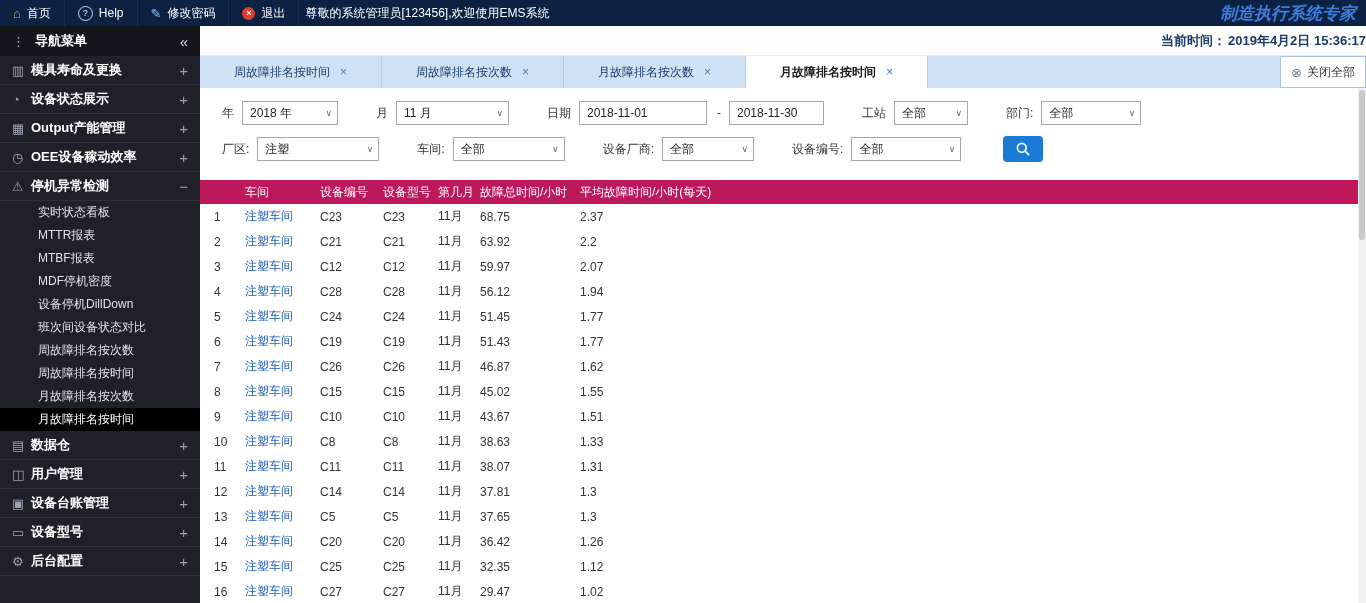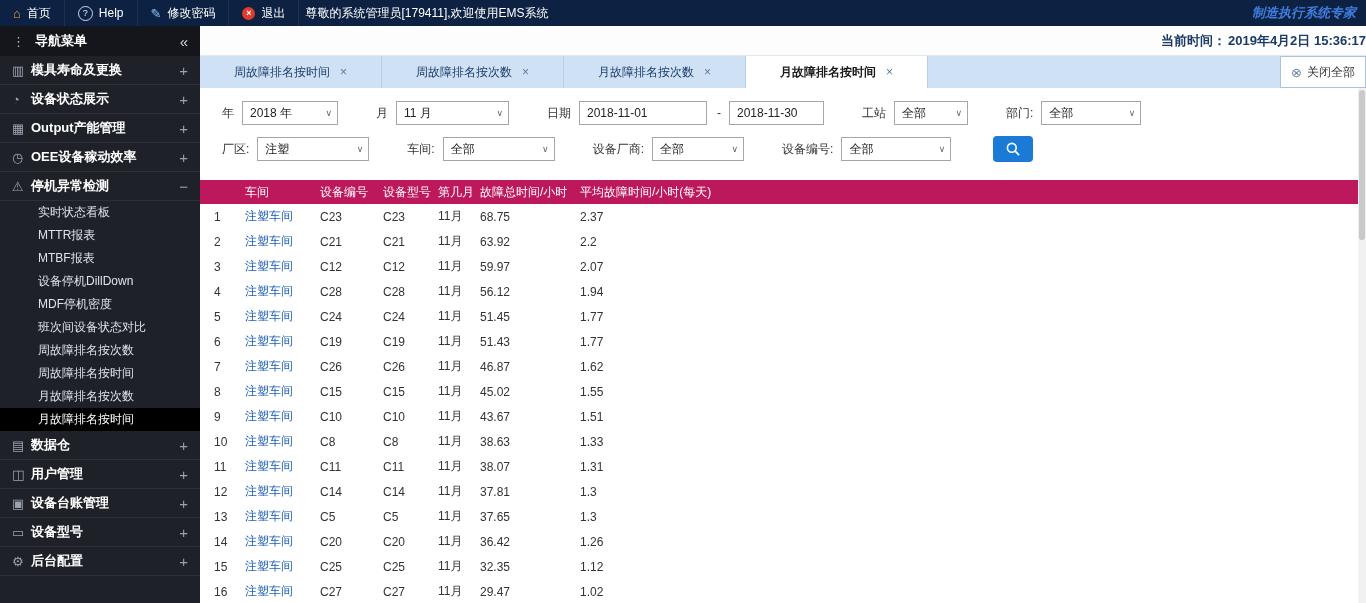--- a/index.html
+++ b/index.html
@@ -8,21 +8,21 @@
 
   
   .topbar{position:absolute;top:0;left:0;right:0;height:26px;background:#0d2143;display:flex;align-items:center;color:#fff;font-size:12px;z-index:5}
   .tb-item{display:flex;align-items:center;gap:6px;padding:0 13px;height:100%;cursor:pointer;border-right:1px solid rgba(255,255,255,.07)}
   .tb-ic{font-size:13px;line-height:1}
   .ic-home{color:#f0a23c}
   .ic-help{width:13px;height:13px;border:1px solid #cfd8ea;border-radius:50%;font-size:9px;display:flex;align-items:center;justify-content:center;color:#e8eefc}
   .ic-change-password{color:#8fc3ff}
   .ic-logout{width:13px;height:13px;background:#e03b2f;border-radius:50%;color:#fff;font-size:9px;display:flex;align-items:center;justify-content:center;font-weight:bold}
   .tb-welcome{margin-left:6px}
-  .tb-brand{margin-left:auto;margin-right:10px;font-style:italic;font-weight:bold;font-size:13px;color:#3f7ddd}
+  .tb-brand{margin-left:auto;margin-right:10px;font-style:italic;font-weight:bold;font-size:17px;color:#3f7ddd}
 
   
   .subbar{position:absolute;top:26px;left:0;right:0;height:30px;display:flex;z-index:4}
   .nav-head{width:200px;box-sizing:border-box;background:#15161b;color:#fff;display:flex;align-items:center;gap:10px;padding:0 12px;font-size:13px;font-weight:bold}
   .nav-dots{color:#aeb4c2;font-size:13px;font-weight:normal}
   .nav-collapse{margin-left:auto;color:#cfd4e0;font-size:15px;cursor:pointer;font-weight:normal}
   .timebar{flex:1;background:#fdfdfe;display:flex;align-items:center;justify-content:flex-end;font-size:13px;color:#1c3a66;border-bottom:1px solid #e3e9f2}
   .timebar .tlabel{font-weight:bold}
   .timebar .tvalue{font-weight:bold;margin-left:2px}
 
@@ -51,21 +51,21 @@
   .ctl{position:relative;height:24px;border:1px solid #a6a6a6;background:#fff;display:flex;align-items:center;padding:0 20px 0 7px;font-size:12px;color:#222;box-sizing:border-box;white-space:nowrap;cursor:pointer}
   .ctl.input{padding-right:7px;cursor:text}
   .ctl .chev{position:absolute;right:5px;top:50%;transform:translateY(-52%);font-size:9px;color:#666}
   .ff[data-field="year"] .ctl{width:96px}
   .ff[data-field="month"] .ctl{width:113px}
   .ff[data-field="date-start"] .ctl{width:128px}
   .ff[data-field="date-start"]{margin-right:10px}
   .ff[data-field="date-end"] .ctl{width:95px}
   .ff[data-field="station"] .ctl{width:74px}
   .ff[data-field="department"] .ctl{width:100px}
-  .ff[data-field="plant"] .ctl{width:112px}
+  .ff[data-field="plant"] .ctl{width:122px}
   .ff[data-field="workshop"] .ctl{width:112px}
   .ff[data-field="vendor"] .ctl{width:92px}
   .ff[data-field="device-no"] .ctl{width:110px}
   .search-btn{width:40px;height:26px;background:#1b7ad6;border-radius:4px;display:flex;align-items:center;justify-content:center;cursor:pointer;margin-left:4px}
 
   
   .tablewrap{margin-top:18px}
   .thead,.trow{display:grid;grid-template-columns:31px 75px 63px 55px 42px 100px 1fr;align-items:center;padding-left:14px;white-space:nowrap}
   .thead{height:24px;background:#be185d;color:#fff;font-size:12px}
   .trow{height:25px;font-size:12px;color:#333}
@@ -92,21 +92,21 @@
         </div>
         <div class="tb-item">
           <span class="tb-ic ic-change-password">✎</span>
           <span>修改密码</span>
         </div>
         <div class="tb-item">
           <span class="tb-ic ic-logout">×</span>
           <span>退出</span>
         </div>
       </div>
-    <span class="tb-welcome">尊敬的系统管理员[179411],欢迎使用EMS系统</span>
+    <span class="tb-welcome">尊敬的系统管理员[123456],欢迎使用EMS系统</span>
     <span class="tb-brand">制造执行系统专家</span>
   </div>
 
   <div class="subbar">
     <div class="nav-head">
       <span class="nav-dots">⋮</span>
       <span>导航菜单</span>
       <span class="nav-collapse">«</span>
     </div>
     <div class="timebar">
@@ -138,22 +138,22 @@
       </div>
       <div class="sb-group">
         <span class="sb-ic">⚠</span>
         <span>停机异常检测</span>
         <span class="sb-plus">−</span>
       </div>
       <div class="sb-sub">
         <div class="sb-item">实时状态看板</div>
         <div class="sb-item">MTTR报表</div>
         <div class="sb-item">MTBF报表</div>
+        <div class="sb-item">MDF停机密度</div>
         <div class="sb-item">设备停机DillDown</div>
-        <div class="sb-item">MDF停机密度</div>
         <div class="sb-item">班次间设备状态对比</div>
         <div class="sb-item">周故障排名按次数</div>
         <div class="sb-item">周故障排名按时间</div>
         <div class="sb-item">月故障排名按次数</div>
         <div class="sb-item active">月故障排名按时间</div>
       </div>
       <div class="sb-group">
         <span class="sb-ic">▤</span>
         <span>数据仓</span>
         <span class="sb-plus">+</span>

